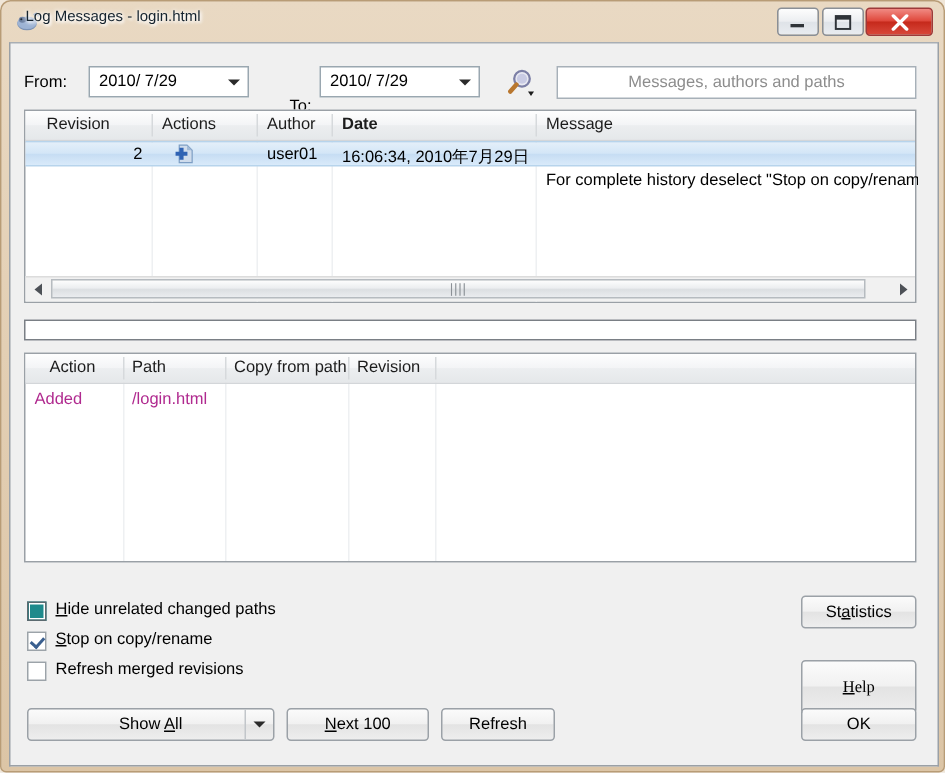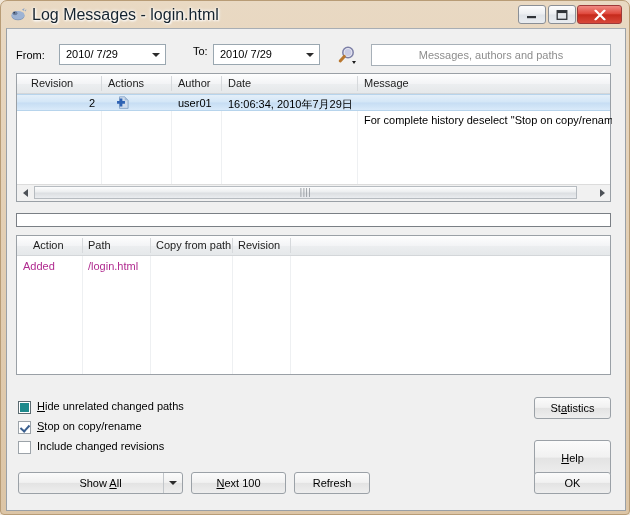--- a/index.html
+++ b/index.html
@@ -18,22 +18,22 @@
     border-radius:7px 7px 4px 4px;
   }
   
   #titlebar{
     position:absolute;left:0;top:0;width:628px;height:27px;
   }
   #title-icon{
     position:absolute;left:9px;top:6px;width:17px;height:15px;
   }
   #title-text{
-    position:absolute;left:31px;top:5px;
-    font-size:16px;color:#15232e;
+    position:absolute;left:16px;top:5px;
+    font-size:10px;color:#15232e;
     text-shadow:0 0 4px #fff,0 0 3px #fff,1px 1px 2px #fff;
     white-space:nowrap;
     text-align:right;
   }
   .winbtn{
     position:absolute;top:4px;height:19px;width:28px;
     border:1px solid #8a8f96;border-radius:3px;
     box-sizing:border-box;
     background:linear-gradient(180deg,#fdfdfd 0%,#eceef1 48%,#dfe3e8 52%,#e9ecf0 100%);
     cursor:default;
@@ -50,21 +50,21 @@
   #client{
     position:absolute;left:5px;top:27px;width:620px;height:483px;
     background:#f0f0f0;
     border:1px solid #9aa0a6;
     border-top:1px solid #a8aeb4;
     box-sizing:border-box;
   }
   
   .lbl{position:absolute;color:#000;font-size:11px;}
   #lbl-from{left:15px;top:48px;}
-  #lbl-to{left:192px;top:44px;}
+  #lbl-to{left:192px;top:64px;}
   .datebox{
     position:absolute;top:43px;height:21px;
     background:#fff;border:1px solid #9aa7b0;box-sizing:border-box;
   }
   #date-from{left:58px;width:107px;}
   #date-to{left:212px;width:107px;}
   .datebox .dval{position:absolute;left:6px;top:3px;font-size:11px;color:#000;white-space:nowrap;}
   .dd-arrow{
     position:absolute;right:1px;top:1px;width:17px;height:17px;
     display:flex;align-items:center;justify-content:center;
@@ -167,21 +167,21 @@
   
   .btn{
     position:absolute;box-sizing:border-box;
     border:1px solid #9ba1a7;border-radius:3px;
     background:linear-gradient(180deg,#fbfbfb 0%,#f1f1f1 47%,#e3e3e3 51%,#eeeeee 100%);
     font-size:11px;color:#000;cursor:default;
     display:flex;align-items:center;justify-content:center;
   }
   .btn u{text-decoration:underline;}
   #btn-statistics{left:533px;top:396px;width:77px;height:22px;}
-  #btn-help{left:533px;top:439px;width:77px;height:36px;}
+  #btn-help{left:533px;top:439px;width:77px;height:36px;font-family:Liberation Serif, serif;}
   #btn-ok{left:533px;top:471px;width:77px;height:22px;}
   #btn-showall{left:17px;top:471px;width:165px;height:22px;align-items:center;}
   #showall-split{
     position:absolute;right:0;top:0;bottom:0;width:18px;
     border-left:1px solid #c2c6ca;
     display:flex;align-items:center;justify-content:center;
   }
   #showall-split i{
     display:block;width:0;height:0;
     border-left:4px solid transparent;border-right:4px solid transparent;
@@ -259,21 +259,21 @@
   <div class="listbox" id="log-list">
     <div class="gridline" style="left:84px;"></div>
     <div class="gridline" style="left:154px;"></div>
     <div class="gridline" style="left:204px;"></div>
     <div class="gridline" style="left:340px;"></div>
 
     <div class="lhead">
       <span class="hcell" style="left:14px;">Revision</span>
       <span class="hcell" style="left:91px;">Actions</span>
       <span class="hcell" style="left:161px;">Author</span>
-      <span class="hcell" style="left:211px;">Date</span>
+      <span class="hcell" style="left:211px;font-weight:bold;">Date</span>
       <span class="hcell" style="left:347px;">Message</span>
       <span class="hsep" style="left:84px;"></span>
       <span class="hsep" style="left:154px;"></span>
       <span class="hsep" style="left:204px;"></span>
       <span class="hsep" style="left:340px;"></span>
     </div>
 
     <div class="lrow sel" style="top:20px;">
       <span class="cell r" style="left:10px;width:68px;">2</span>
       <span class="cell" style="left:99px;top:1px;">
@@ -335,21 +335,21 @@
   <div class="optrow" id="opt0">
     <span class="cbx tri"></span>
     <span class="optlbl"><u>H</u>ide unrelated changed paths</span>
   </div>
   <div class="optrow" id="opt1">
     <span class="cbx on"></span>
     <span class="optlbl"><u>S</u>top on copy/rename</span>
   </div>
   <div class="optrow" id="opt2">
     <span class="cbx"></span>
-    <span class="optlbl">Include changed revisions</span>
+    <span class="optlbl">Refresh merged revisions</span>
   </div>
 
   <div class="btn" id="btn-statistics">
     <span>St<u>a</u>tistics</span>
   </div>
   <div class="btn" id="btn-help">
     <span><u>H</u>elp</span>
   </div>
   <div class="btn" id="btn-ok">
     <span>OK</span>

